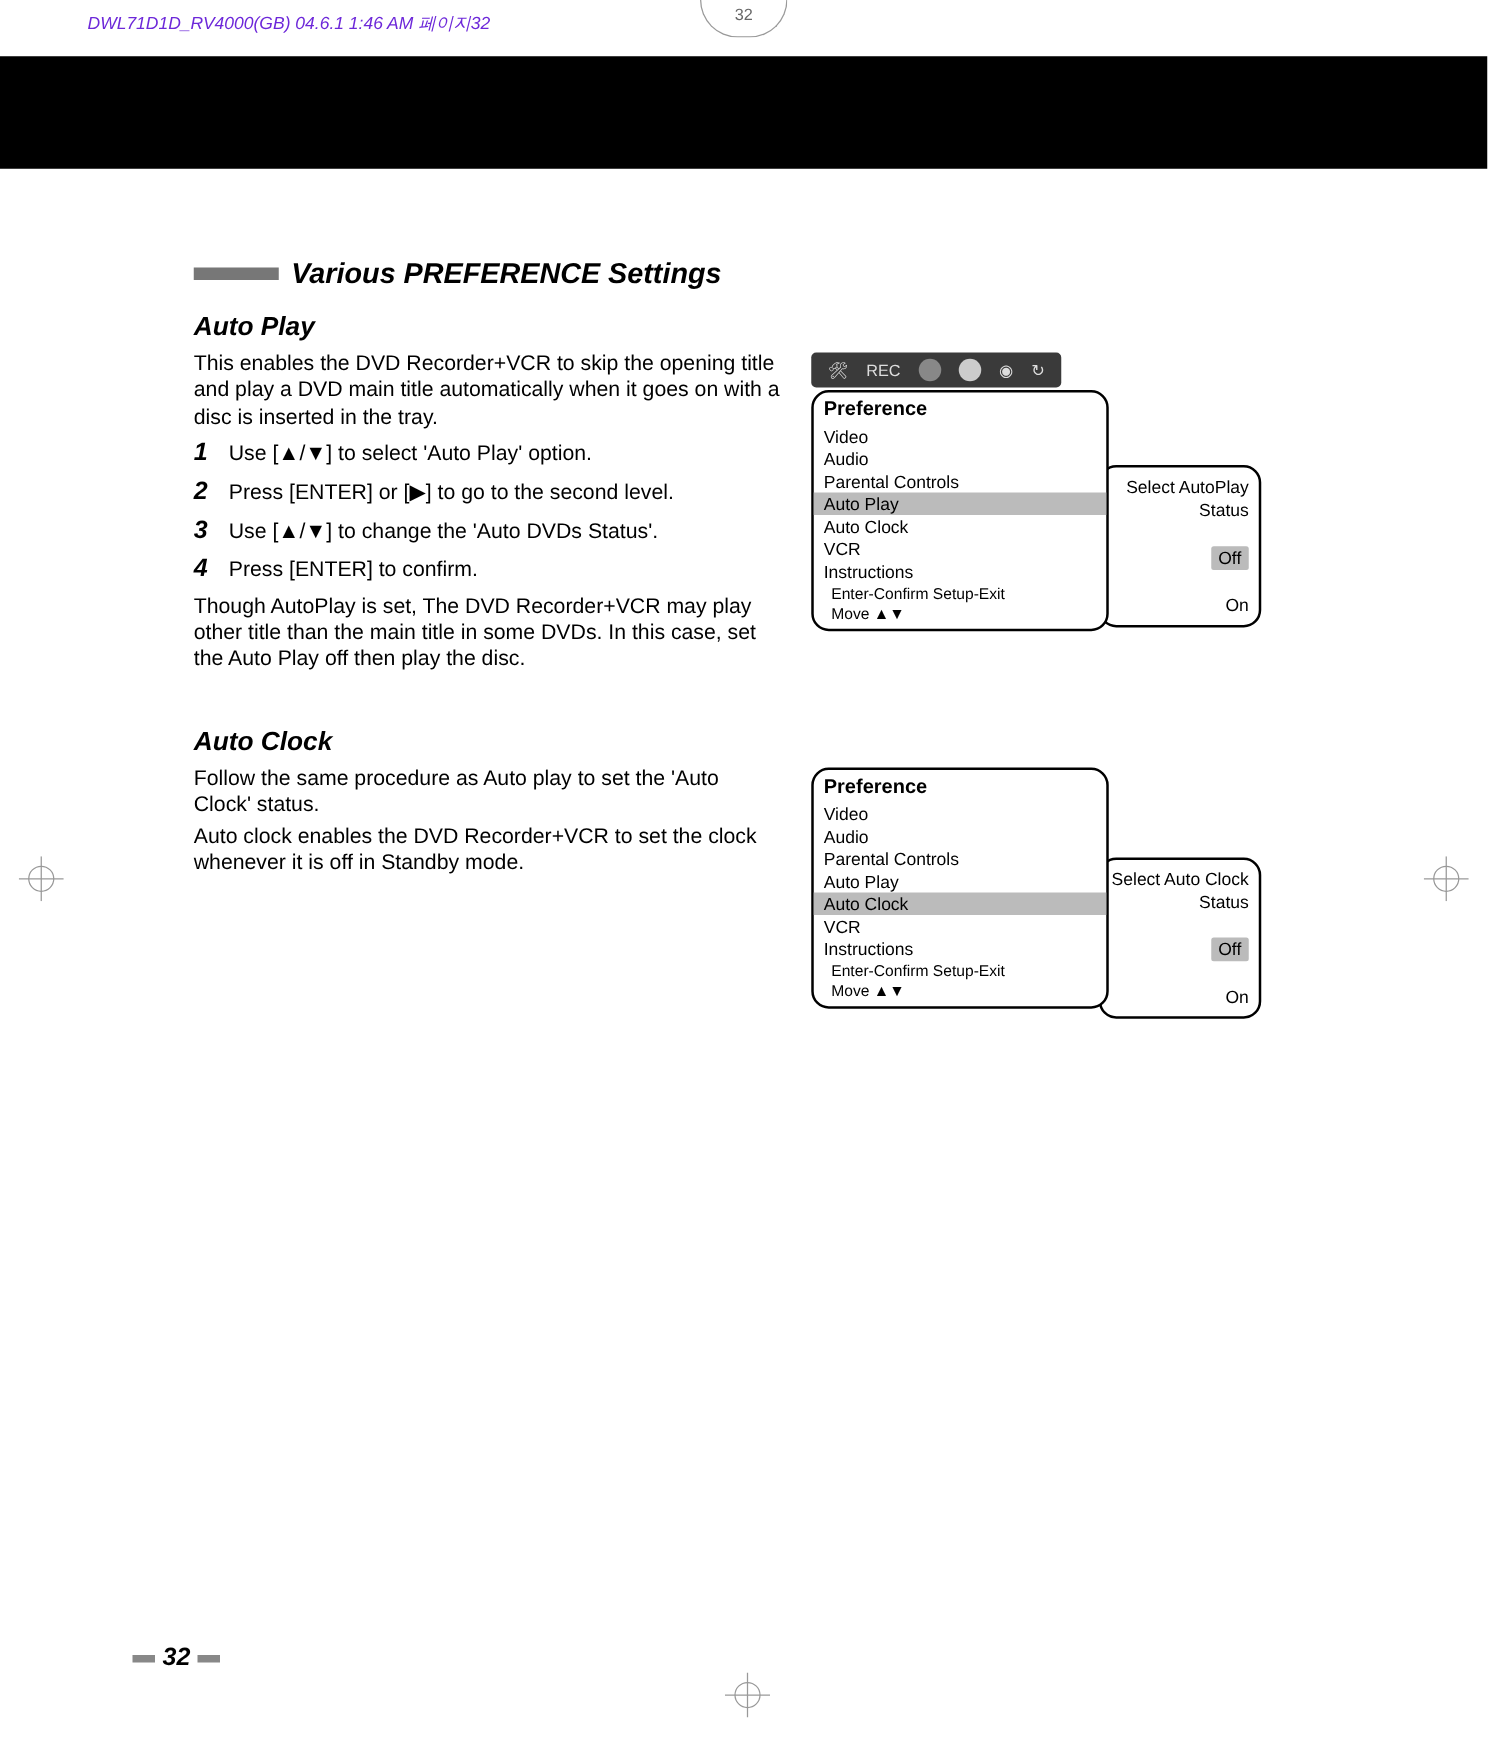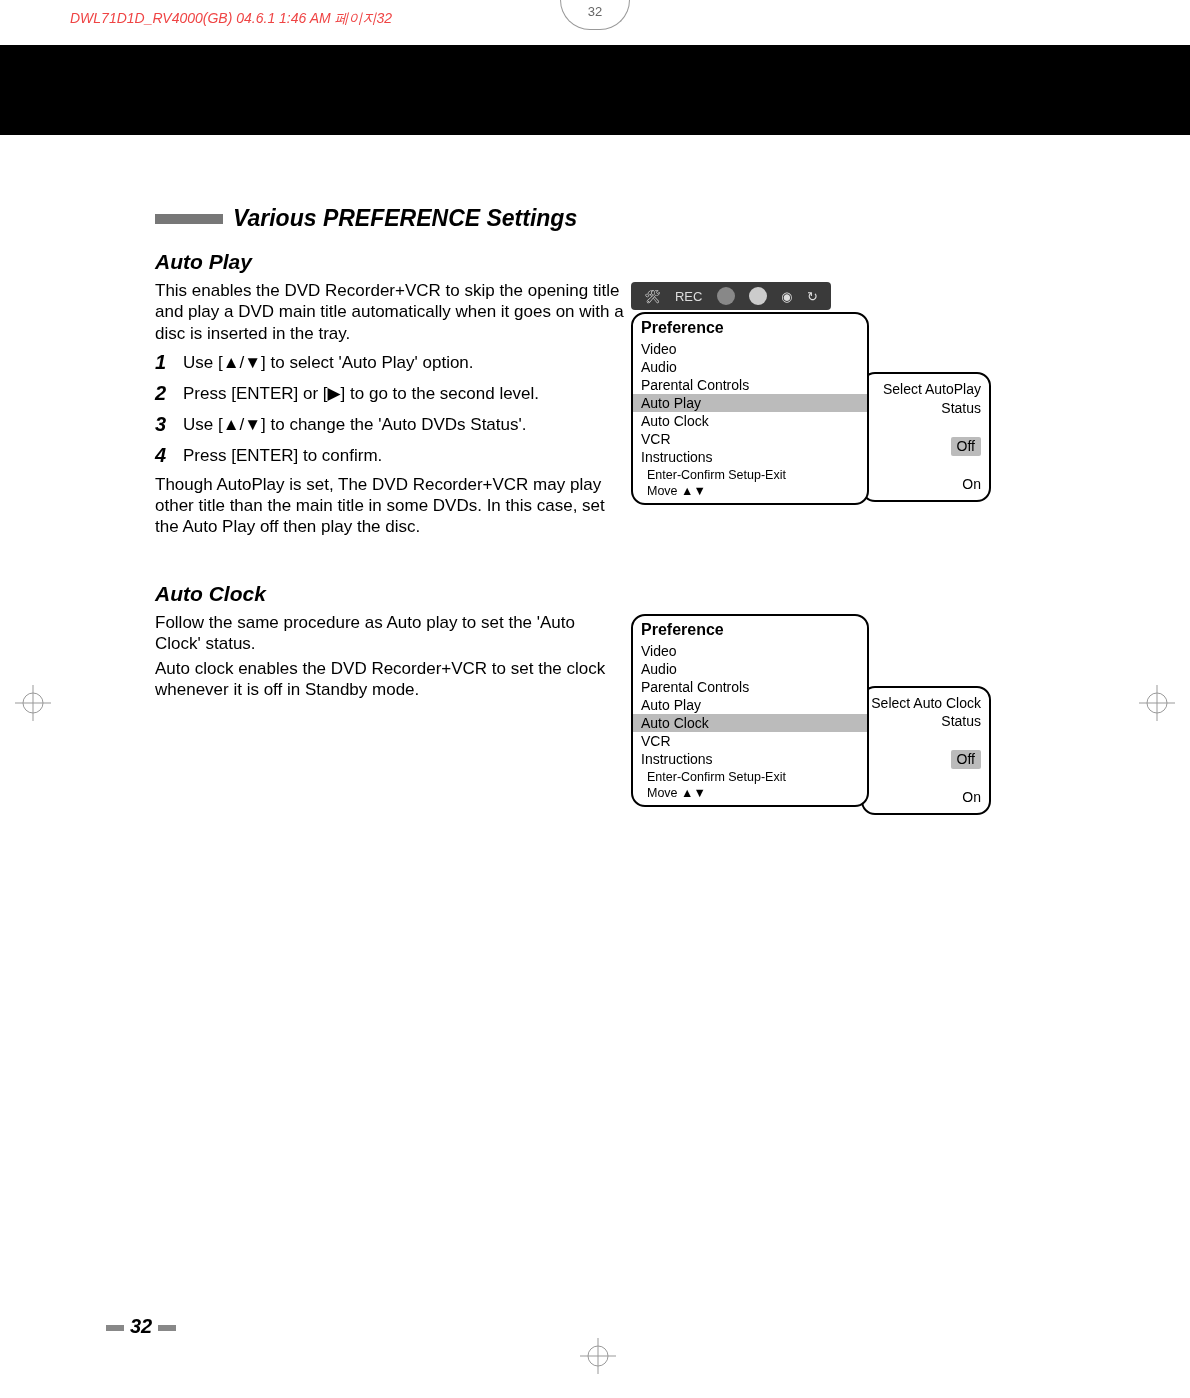--- a/index.html
+++ b/index.html
@@ -10,21 +10,21 @@
       background: #fff;
       position: relative;
       color: #000;
     }
     .print-header {
       position: absolute;
       top: 10px;
       left: 70px;
       font-size: 14px;
       font-style: italic;
-      color: #ef4444;
+      color: #6d28d9;
     }
     .black-band {
       position: absolute;
       top: 45px;
       left: 0;
       right: 0;
       height: 90px;
       background: #000;
     }
     .crop-page-arc {
@@ -44,21 +44,21 @@
     .content {
       position: absolute;
       top: 205px;
       left: 155px;
       width: 880px;
     }
     .title-row { display:flex; align-items:center; margin-bottom: 18px; }
     .title-bar { width: 68px; height: 10px; background:#777; margin-right: 10px; }
     .section-title { font-size: 23px; font-weight: bold; font-style: italic; }
     .subtitle { font-size: 21px; font-weight: bold; font-style: italic; margin-bottom: 6px; }
-    .columns { display:flex; gap: 6px; }
+    .columns { display:flex; gap: 24px; }
     .left-col { width: 470px; font-size: 17px; line-height: 1.25; }
     .left-col p { margin-bottom: 4px; }
     .step { display:flex; margin: 6px 0; }
     .step-num { font-size: 20px; font-weight: bold; font-style: italic; width: 28px; }
     .step-text { flex:1; padding-top: 2px; }
     .right-col { flex:1; padding-top: 2px; }
 
     .icon-bar {
       width: 200px;
       height: 28px;

